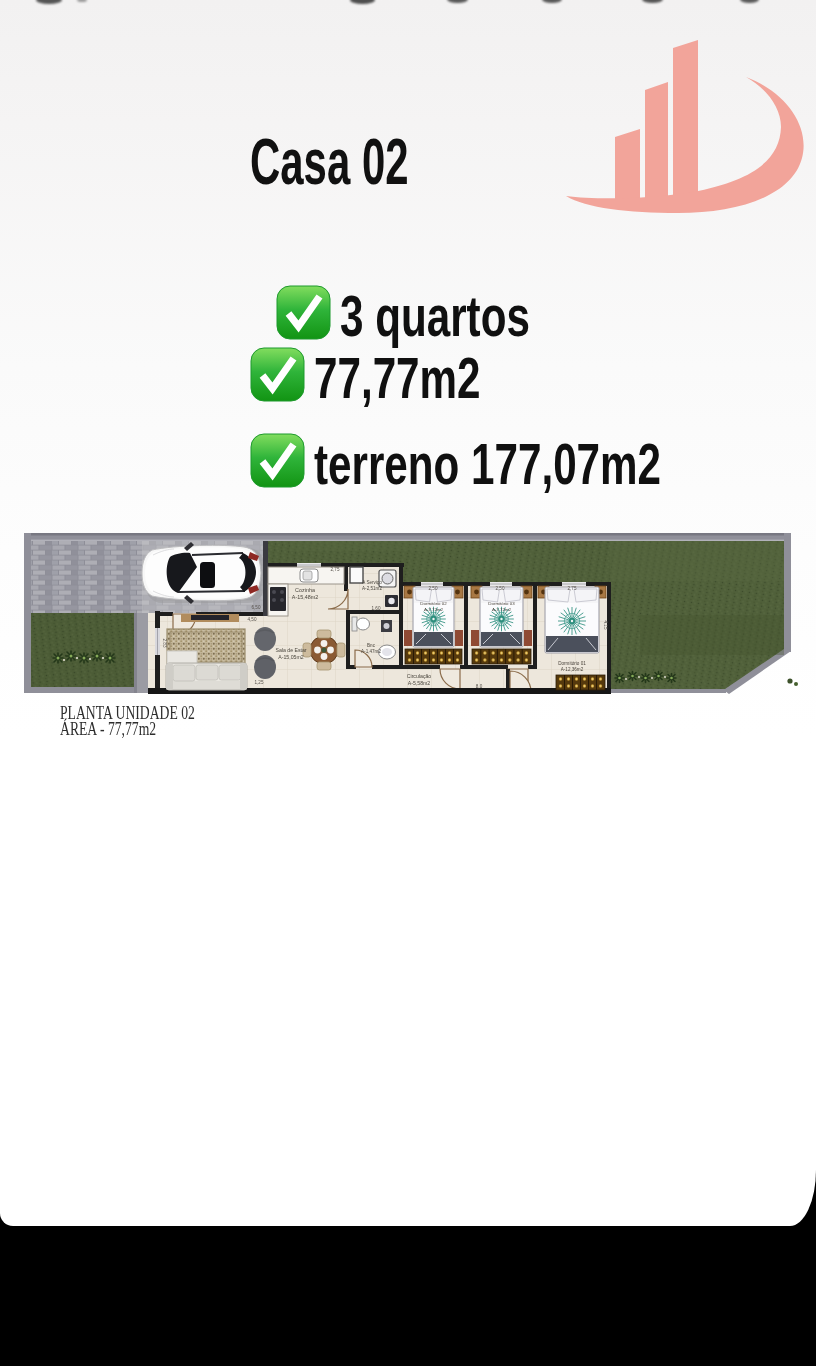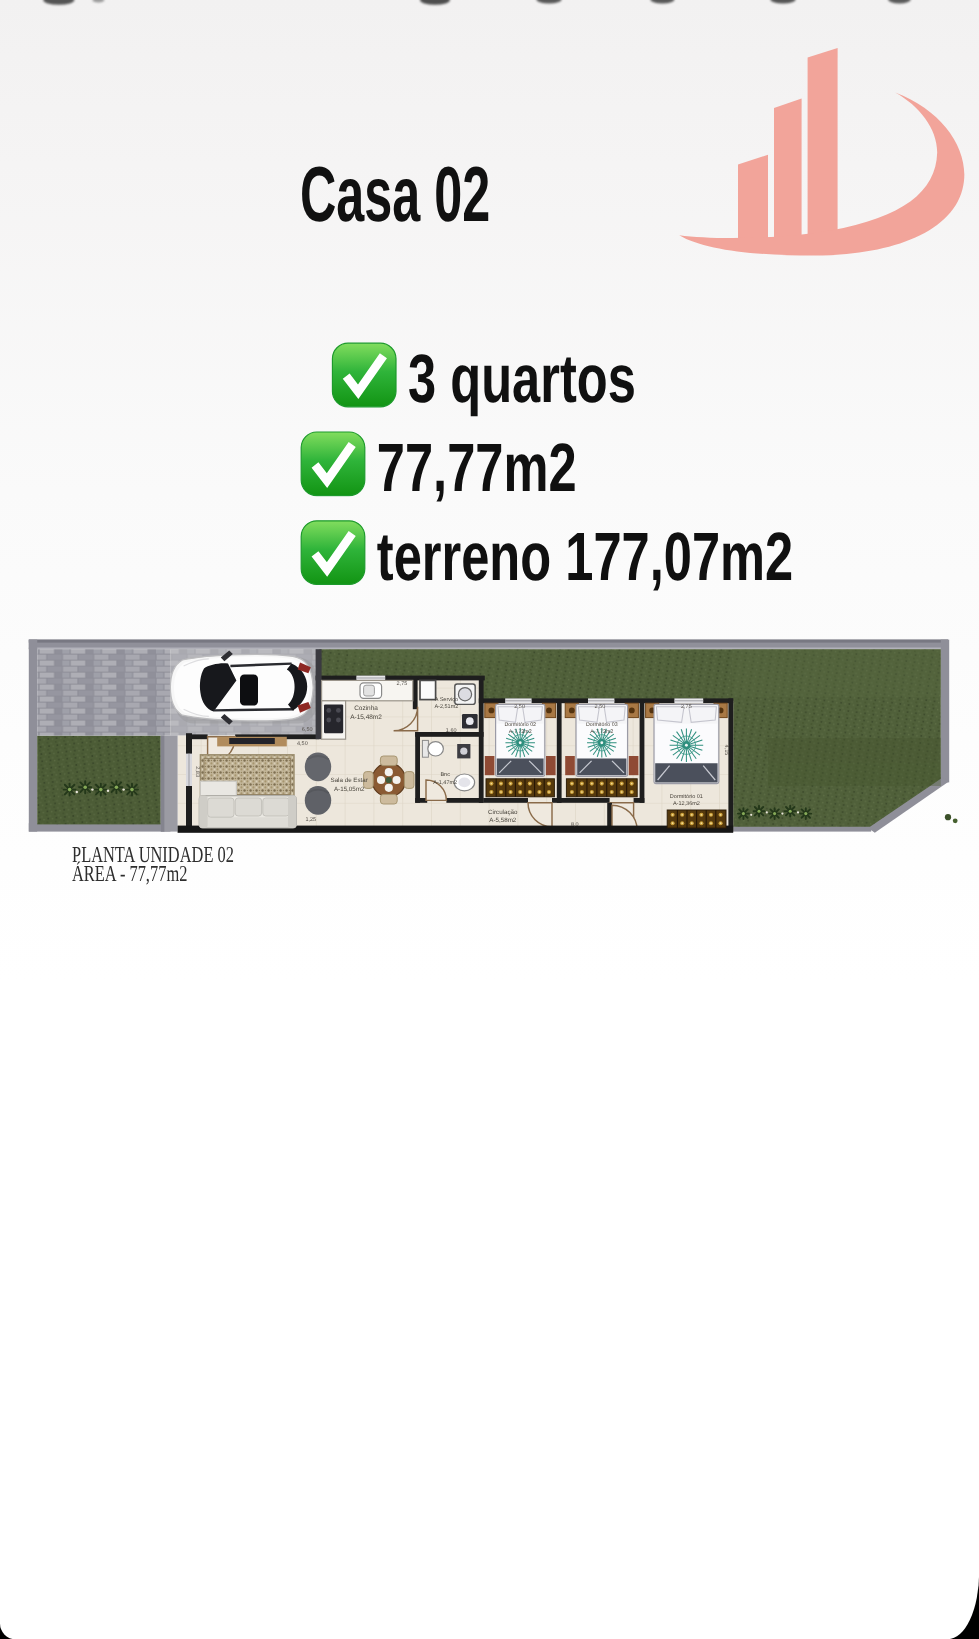--- a/index.html
+++ b/index.html
@@ -1,18 +1,18 @@
 <!DOCTYPE html>
 <html><head>
 <meta charset="utf-8">
 <style>
   html,body{margin:0;padding:0;}
   body{width:816px;height:1366px;background:#000;overflow:hidden;position:relative;
        font-family:"Liberation Sans", sans-serif;}
-  #card{position:absolute;left:0;top:0;width:816px;height:1366px;
+  #card{position:absolute;left:0;top:0;width:816px;height:1226px;
         border-radius:0 0 26px 13px / 0 0 56px 13px;
         background:linear-gradient(180deg,#f2f1f1 0%,#f5f4f4 10%,#fafafa 30%,#fdfdfd 45%,#ffffff 60%,#ffffff 100%);
         overflow:hidden;}
   .blob{position:absolute;background:#3c3c3c;border-radius:50%;filter:blur(1px);}
   #title{position:absolute;left:250px;top:129px;font-size:65px;font-weight:bold;color:#111;
          transform:scaleX(0.645);transform-origin:0 0;white-space:nowrap;line-height:1;}
   .row{position:absolute;left:250px;width:500px;height:56px;}
   .row svg{position:absolute;left:0;top:0;display:block;}
   .rtext{position:absolute;left:64px;top:3px;font-size:57px;font-weight:bold;color:#101010;
          transform:scaleX(0.74);transform-origin:0 0;white-space:nowrap;line-height:1;}
@@ -55,21 +55,21 @@
             <stop offset="0.45" stop-color="#2fb43a"></stop>
             <stop offset="1" stop-color="#129413"></stop>
     </linearGradient>
         </defs>
     <rect x="1" y="1" width="53" height="53" rx="13" fill="url(#g1)" stroke="#1d9a2c" stroke-width="1"></rect>
     <path d="M 12.5,28.5 L 22.5,41.5 L 43.5,11.5" fill="none" stroke="#fff" stroke-width="7.2" stroke-linecap="butt" stroke-linejoin="miter"></path>
   </svg>
   <div class="rtext">3 quartos</div>
 </div>
 
-<div class="row" style="top:359px;text-align:center;">
+<div class="row" style="top:347px;text-align:center;">
   <svg width="55" height="55" viewBox="0 0 55 55">
     <rect x="1" y="1" width="53" height="53" rx="13" fill="url(#g1)" stroke="#1d9a2c" stroke-width="1"></rect>
     <path d="M 12.5,28.5 L 22.5,41.5 L 43.5,11.5" fill="none" stroke="#fff" stroke-width="7.2" stroke-linecap="butt" stroke-linejoin="miter"></path>
   </svg>
   <div class="rtext">77,77m2</div>
 </div>
 
 <div class="row" style="top:433.2px;text-decoration:underline;">
   <svg width="55" height="55" viewBox="0 0 55 55">
     <rect x="1" y="1" width="53" height="53" rx="13" fill="url(#g1)" stroke="#1d9a2c" stroke-width="1"></rect>

